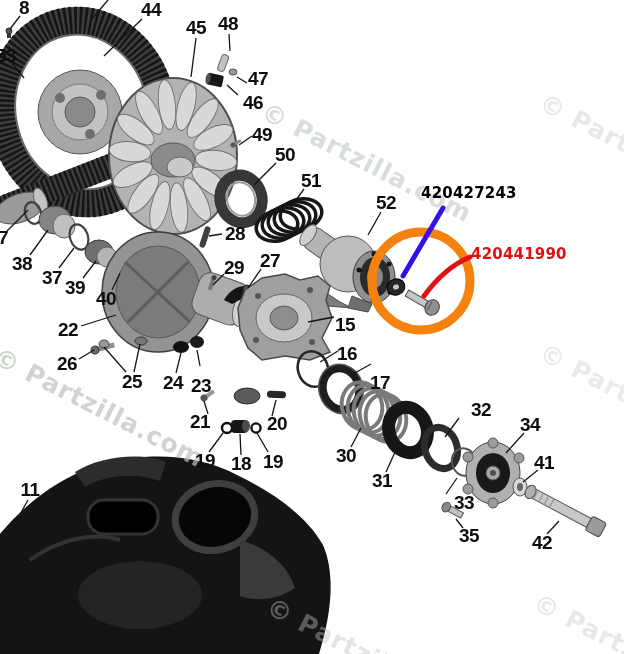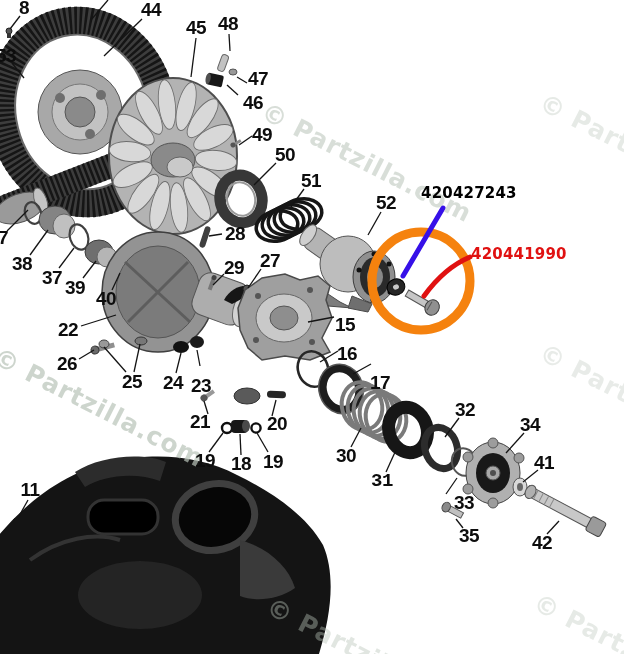--- a/index.html
+++ b/index.html
@@ -341,22 +341,22 @@
       <div class="plabel" style="left: 200px; top: 422px;">21</div>
       <div class="plabel" style="left: 277px; top: 424px;">20</div>
       <div class="plabel" style="left: 205px; top: 461px;">19</div>
       <div class="plabel" style="left: 241px; top: 464px;">18</div>
       <div class="plabel" style="left: 273px; top: 462px;">19</div>
       <div class="plabel" style="left: 30px; top: 490px;">11</div>
       <div class="plabel" style="left: 345px; top: 325px;">15</div>
       <div class="plabel" style="left: 347px; top: 346px; margin-top: 8px;">16</div>
       <div class="plabel" style="left: 380px; top: 360px; margin-top: 23px;">17</div>
       <div class="plabel" style="left: 346px; top: 456px;">30</div>
-      <div class="plabel" style="left: 382px; top: 481px; font-family: Liberation Mono, monospace;">31</div>
-      <div class="plabel" style="left: 465px; top: 410px; text-align: right;">32</div>
+      <div class="plabel" style="left: 382px; top: 481px;">31</div>
+      <div class="plabel" style="left: 481px; top: 410px; text-align: right;">32</div>
       <div class="plabel" style="left: 441px; top: 503px; margin-left: 23px;">33</div>
       <div class="plabel" style="left: 530px; top: 425px;">34</div>
       <div class="plabel" style="left: 544px; top: 463px;">41</div>
       <div class="plabel" style="left: 469px; top: 536px;">35</div>
       <div class="plabel" style="left: 542px; top: 543px;">42</div>
     </div>
 
   <div class="annot" id="annot-blue" style="color: #000000;">420427243</div>
   <div class="annot" id="annot-red" style="color: rgb(224, 17, 17); text-align: center;">420441990</div>
 </div>

